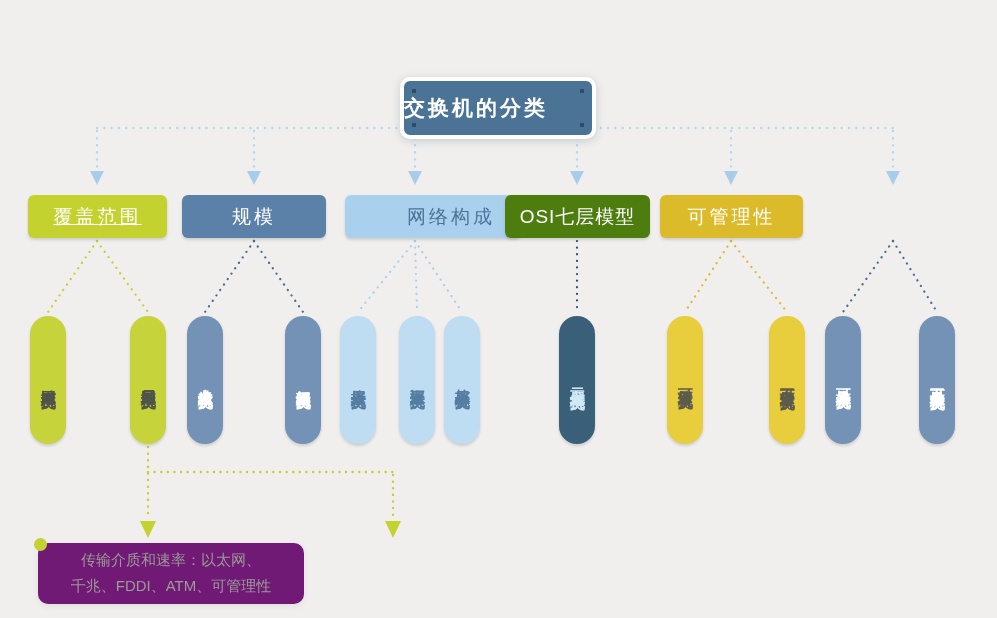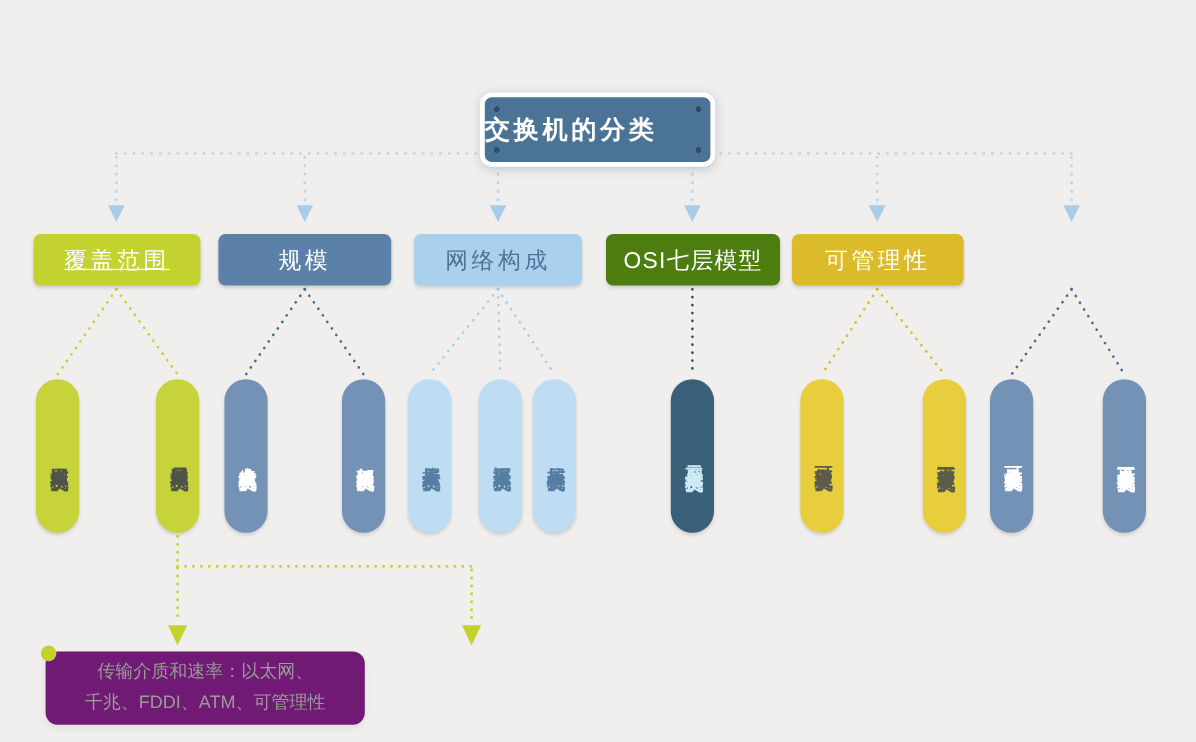--- a/index.html
+++ b/index.html
@@ -37,21 +37,21 @@
     color:#fff;font-size:19px;letter-spacing:3px;
     box-shadow:0 2px 3px rgba(0,0,0,.14);
     background-image:
       radial-gradient(2.2px 2.2px at 9px 9px, rgba(255,255,255,.85) 98%, transparent 100%),
       radial-gradient(2.2px 2.2px at calc(100% - 9px) 9px, rgba(255,255,255,.85) 98%, transparent 100%),
       radial-gradient(2.2px 2.2px at 9px calc(100% - 9px), rgba(255,255,255,.85) 98%, transparent 100%),
       radial-gradient(2.2px 2.2px at calc(100% - 9px) calc(100% - 9px), rgba(255,255,255,.85) 98%, transparent 100%);
   }
   .cat-1{left:28px;width:139px;background:#c3d22e;text-decoration:underline;}
   .cat-2{left:182px;width:144px;background:#5b81a8;}
-  .cat-3{left:345px;width:140px;background:#a9d1ee;color:#4c7396;}
+  .cat-3{left:345px;width:140px;background:#a9d1ee;color:#4c7396;padding-left:36px;}
   .cat-4{left:505px;width:145px;background:#4d7c0f;letter-spacing:1px;}
   .cat-5{left:660px;width:143px;background:#dcbb2a;}
   .cat-6{left:822px;width:143px;background:#5b81a8;}
 
   
   .pill{
     position:absolute;top:316px;width:36px;height:128px;border-radius:18px;
     writing-mode:vertical-rl;text-orientation:upright;
     display:flex;align-items:center;justify-content:center;
     font-size:15px;letter-spacing:1px;font-weight:bold;

